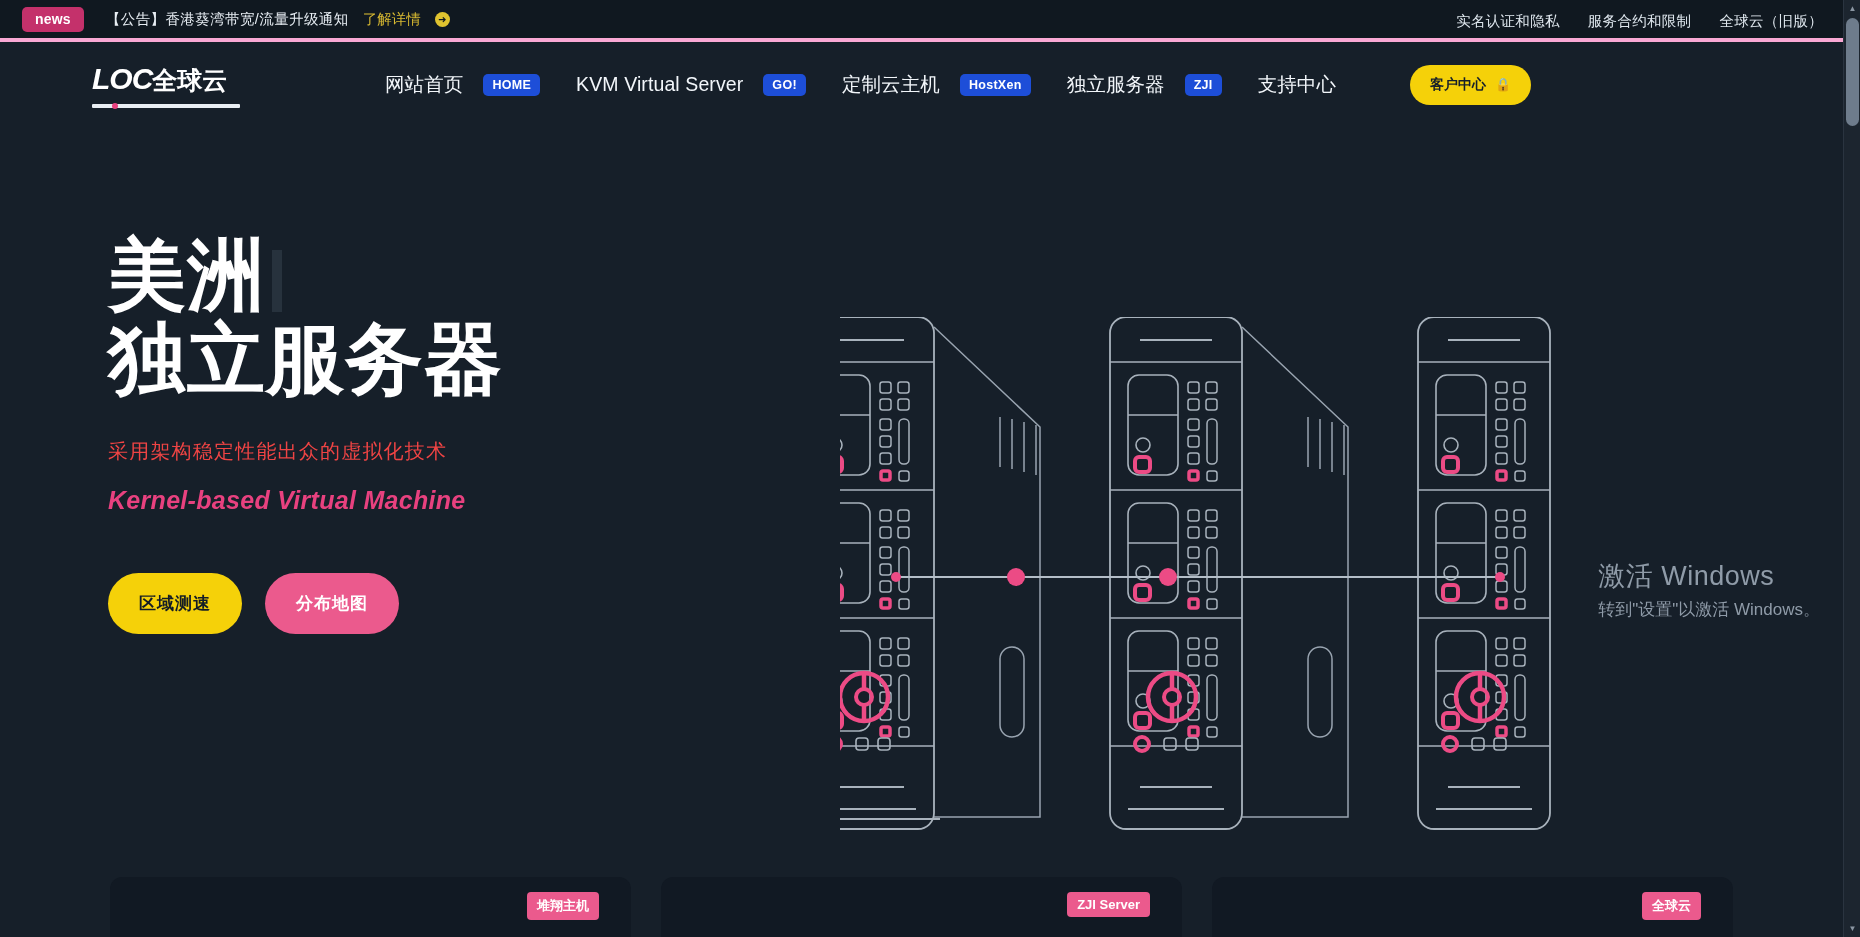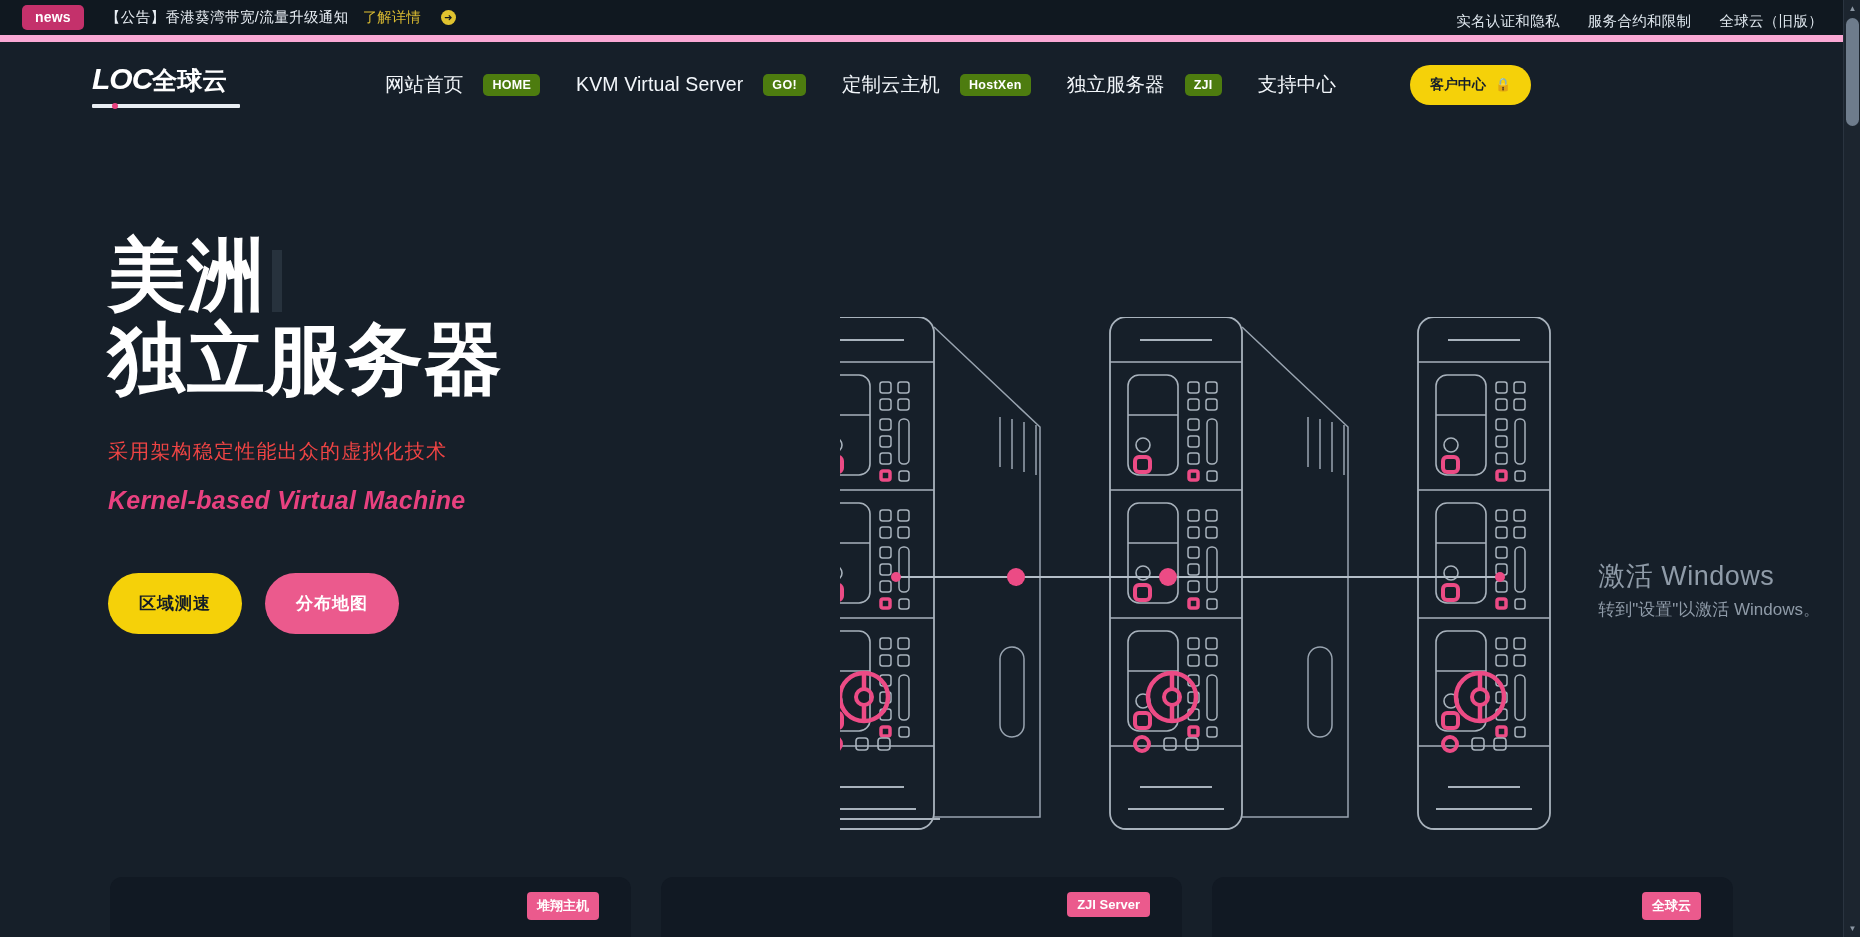--- a/index.html
+++ b/index.html
@@ -35,36 +35,36 @@
   }
   .scroll-arrow.bottom { position: absolute; bottom: 0; left: 0; }
 
   
   .announce {
     position: relative;
     height: 42px; width: 1843px;
     background: #101820;
     display: flex; align-items: center;
     padding: 0 0 0 22px;
-    border-bottom: 7px solid #f9a8d4;
+    border-bottom: 4px solid #f9a8d4;
   }
   .news-badge {
     background: #c4316b; color: #fff;
     font-size: 14px; font-weight: bold;
     padding: 4px 13px 5px; border-radius: 5px;
     letter-spacing: .2px;
   }
   .announce-text {
     margin-left: 22px;
     color: #e8eef4; font-size: 14.5px;
     letter-spacing: .4px;
   }
   .announce-more {
     margin-left: 14px; color: #d8b931;
-    font-size: 14.5px; display: inline-flex; align-items: center; gap: 20px;
+    font-size: 14.5px; display: inline-flex; align-items: center; gap: 14px;
   }
   .arrow-circle {
     display: inline-block; width: 15px; height: 15px;
     border-radius: 50%; background: #e0c32f; color: #101820;
     font-size: 10px; line-height: 15px; text-align: center; font-weight: bold;
   }
   .announce-right {
     position: absolute; right: 20px; top: 0; height: 42px;
     display: flex; align-items: center; gap: 28px;
   }
@@ -102,21 +102,21 @@
     display: flex; align-items: center;
     margin-left: 143px;
     gap: 36px;
   }
   .nav-item {
     display: flex; align-items: center; gap: 20px;
     color: #f2f6fa; font-size: 19px; cursor: pointer; white-space: nowrap;
   }
   .nav-item .lbl-en { font-size: 19.5px; letter-spacing: .1px; }
   .nav-tag {
-    background: #4d7c0f; color: #fff;
+    background: #1d4ed8; color: #fff;
     font-size: 12.5px; font-weight: bold;
     padding: 4px 9px 4px; border-radius: 5px; letter-spacing: .3px;
   }
   .nav-cta {
     margin-left: 38px;
     background: #f5d109; color: #16202b;
     font-size: 14px; font-weight: bold;
     padding: 11px 20px; border-radius: 22px;
     display: flex; align-items: center; gap: 9px;
     cursor: pointer; white-space: nowrap;

